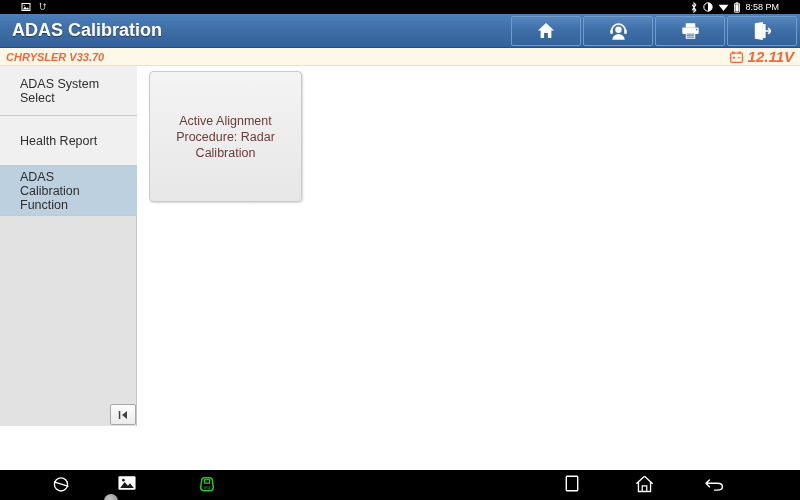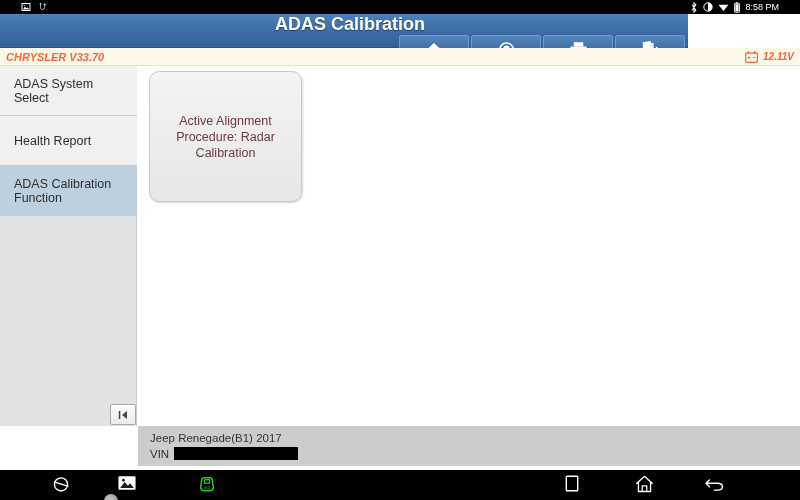--- a/index.html
+++ b/index.html
@@ -28,24 +28,24 @@
   .sb-time {
     color: #ffffff; font-size: 9px;
     font-family: "Liberation Sans", sans-serif;
     letter-spacing: 0px; line-height: 1;
   }
   .sb-ico { display: block; }
 
   
   .titlebar {
     position: absolute; left: 0; top: 14px;
-    width: 688px; height: 34px;
+    width: 800px; height: 34px;
     background: linear-gradient(to bottom, #4d7fb8 0%, #3f6fa8 45%, #336098 100%);
     border-bottom: 1px solid #2a4f80;
-    display: flex; align-items: center; flex-direction: column;
+    display: flex; align-items: center;
   }
   .app-title {
     color: #ffffff;
     font-size: 18px; font-weight: bold;
     margin-left: 12px;
     text-shadow: 0 1px 1px rgba(0,0,0,0.45);
     white-space: nowrap;
   }
   .tb-buttons {
     margin-left: auto; display: flex; align-items: center;
@@ -69,21 +69,21 @@
     display: flex; align-items: center;
     padding: 0 6px;
   }
   .ver-text {
     color: #f4663c; font-size: 11px;
     font-style: italic; font-weight: bold;
     white-space: nowrap;
   }
   .volt-wrap { margin-left: auto; display: flex; align-items: center; gap: 5px; }
   .volt-text {
-    color: #f4663c; font-size: 10px;
+    color: #f4663c; font-size: 15px;
     font-style: italic; font-weight: bold;
   }
 
   
   .body-area {
     position: absolute; left: 0; top: 66px;
     width: 800px; height: 400px;
     background: #ffffff;
   }
 
@@ -91,21 +91,21 @@
     position: absolute; left: 0; top: 0;
     width: 137px; height: 360px;
     background: #e2e2e2;
     border-right: 1px solid #c8c8c8;
   }
   .side-item {
     width: 137px; height: 50px;
     background: #f0f0f0;
     border-bottom: 1px solid #c9c9c9;
     display: flex; align-items: center;
-    padding: 0 14px;
+    padding: 0 20px;
     cursor: pointer;
   }
   .side-item.selected { background: #bdd0e0; }
   .side-label {
     color: #2e2e2e; font-size: 12.5px;
     line-height: 14px;
   }
   .side-rest {
     position: absolute; left: 0; top: 200px;
     width: 137px; height: 160px;
@@ -115,21 +115,21 @@
   .content {
     position: absolute; left: 138px; top: 0;
     width: 662px; height: 366px;
     background: #ffffff;
   }
   .card {
     position: absolute; left: 11px; top: 5px;
     width: 153px; height: 131px;
     background: linear-gradient(to bottom, #f4f4f4 0%, #ededed 50%, #e7e7e7 100%);
     border: 1px solid #c9c9c9;
-    border-radius: 10px;
+    border-radius: 4px;
     box-shadow: 1px 1px 2px rgba(0,0,0,0.16);
     display: flex; align-items: center; justify-content: center;
     cursor: pointer;
   }
   .card-label {
     color: #6b3b3b; font-size: 12.5px;
     line-height: 16px; text-align: center;
     padding: 0 9px;
   }
 
@@ -317,27 +317,20 @@
 
   </div>
 
   <div class="collapse-btn">
     <svg width="12" height="12" viewBox="0 0 12 12">
       <rect x="1.8" y="2" width="1.5" height="8" fill="#444444"></rect>
       <path d="M10 2 L5 6 L10 10 Z" fill="#444444"></path>
     </svg>
   </div>
 
-  <div class="infobar">
-    <div class="veh-name">Jeep Renegade(B1) 2017</div>
-    <div class="vin-row">
-      <span class="vin-label">VIN</span>
-      <span class="vin-redact"></span>
-    </div>
-  </div>
 
   <div class="navbar">
 
     <div class="nav-ico nav-n1">
       <svg width="18" height="18" viewBox="0 0 20 20">
         <circle cx="10" cy="10.5" r="7.3" fill="none" stroke="#ffffff" stroke-width="1.5"></circle>
         <path d="M2.2 7.6 L18.4 12.6" fill="none" stroke="#ffffff" stroke-width="1.5"></path>
       </svg>
     </div>
 

